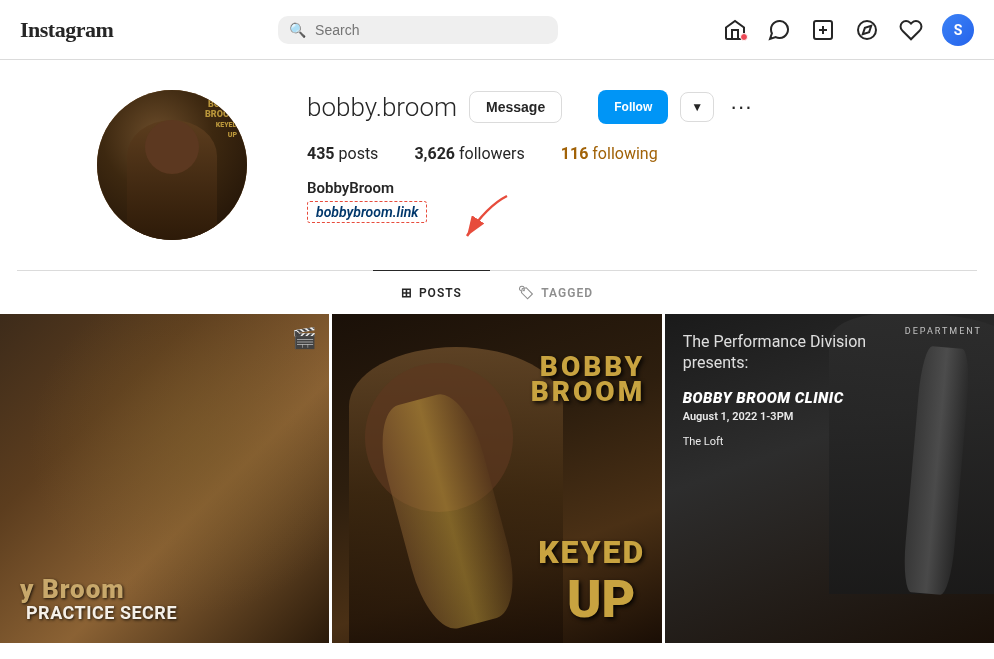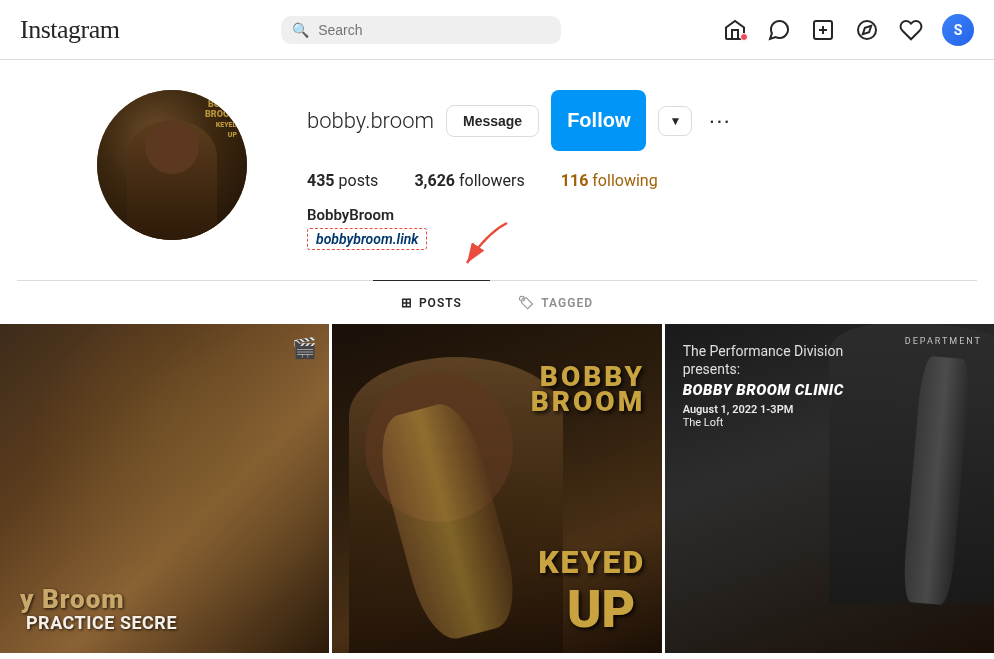--- a/index.html
+++ b/index.html
@@ -2,21 +2,21 @@
 <html><head>
   <meta charset="utf-8">
   <style>
     * { margin: 0; padding: 0; box-sizing: border-box; }
     body { font-family: -apple-system, BlinkMacSystemFont, 'Segoe UI', Roboto, Helvetica, Arial, sans-serif; background: #fff; color: #262626; width: 994px; min-height: 659px; overflow-x: hidden; }
   </style>
 </head>
 <body>
 
 <header style="display:flex;align-items:center;justify-content:space-between;padding:0 20px;height:60px;border-bottom:1px solid #dbdbdb;background:#fff;">
-  <div style="font-family:Georgia,'Times New Roman',serif;font-size:26px;font-weight:400;color:#262626;letter-spacing:-0.5px;cursor:pointer;text-align:right;">Instagram</div>
+  <div style="font-family:Georgia,'Times New Roman',serif;font-size:22px;font-weight:700;color:#262626;letter-spacing:-0.5px;cursor:pointer;text-align:right;">Instagram</div>
 
   <div style="display:flex;align-items:center;background:#efefef;border-radius:10px;padding:6px 12px;width:280px;gap:8px;">
     <span style="color:#8e8e8e;font-size:14px;">🔍</span>
     <input type="text" style="background: transparent; border: none; outline: none; font-size: 14px; color: rgb(38, 38, 38); width: 100%;" placeholder="Search">
   </div>
 
   <nav style="display:flex;align-items:center;gap:18px;">
     <div style="width:26px;height:26px;display:flex;align-items:center;justify-content:center;cursor:pointer;color:#262626;position:relative;">
       <svg viewBox="0 0 24 24" width="24" height="24" fill="none" stroke="currentColor" stroke-width="2">
         <path d="M3 9.5L12 3l9 6.5V20a1 1 0 01-1 1H4a1 1 0 01-1-1V9.5z"></path>
@@ -63,23 +63,23 @@
         <div style="position:absolute;bottom:0;left:20%;width:60%;height:80%;background:linear-gradient(180deg,#5c3d1e 0%,#2d1a08 100%);border-radius:50% 50% 0 0 / 30% 30% 0 0;"></div>
 
         <div style="position:absolute;top:20%;left:32%;width:36%;height:36%;background:#5c3820;border-radius:50%;"></div>
       </div>
     </div>
   </div>
 
   <div style="flex:1;">
     
     <div style="display:flex;align-items:center;gap:12px;margin-bottom:20px;flex-wrap:wrap;">
-      <span style="font-size:22px;font-weight:300;color:#262626;">bobby.broom</span>
+      <span style="font-size:26px;font-weight:300;color:#262626;">bobby.broom</span>
       <button style="background:#fff;border:1px solid #dbdbdb;border-radius:8px;padding:7px 16px;font-size:14px;font-weight:600;cursor:pointer;color:#262626;">Message</button>
-      <button style="background:#0095f6;border:none;border-radius:8px;padding:19px 16px;font-size:20px;font-weight:600;cursor:pointer;color:#fff;">Follow</button>
+      <button style="background:#0095f6;border:none;border-radius:8px;padding:10px 16px;font-size:12px;font-weight:600;cursor:pointer;color:#fff;margin-left:24px;">Follow</button>
       <button style="background:#fff;border:1px solid #dbdbdb;border-radius:8px;padding:7px 10px;font-size:14px;cursor:pointer;color:#262626;display:flex;align-items:center;">
         <span style="font-size:12px;">▼</span>
       </button>
       <button style="background:none;border:none;cursor:pointer;font-size:22px;color:#262626;padding:4px;">···</button>
     </div>
 
     
     <div style="display:flex;gap:36px;margin-bottom:16px;">
       <div style="font-size:16px;color:#262626;">
         <strong>435</strong>
@@ -153,21 +153,21 @@
   </div>
 
   <div style="aspect-ratio:1;overflow:hidden;background:#1a1a1a;position:relative;cursor:pointer;">
     <div style="width:100%;height:100%;background:linear-gradient(160deg,#1a1a1a 0%,#2d2d2d 40%,#1a1008 100%);display:flex;flex-direction:column;align-items:flex-start;padding:18px;position:relative;">
 
       <div style="position:absolute;top:0;left:50%;width:55%;height:85%;background:linear-gradient(180deg,#2d2d2d 0%,#1a1a1a 100%);border-radius:30% 50% 0 0 / 10% 10% 0 0;opacity:0.9;"></div>
 
       <div style="position:absolute;top:10%;right:10%;width:15%;height:75%;background:linear-gradient(90deg,#3d3d3d,#555,#2a2a2a);border-radius:20%;opacity:0.8;transform:rotate(5deg);"></div>
       <div style="position:absolute;top:12px;right:12px;color:rgba(255,255,255,0.7);font-size:9px;letter-spacing:2px;text-transform:uppercase;">DEPARTMENT</div>
       <div style="position:relative;z-index:2;">
-        <div style="color:rgba(255,255,255,0.85);font-size:14px;line-height:1.3;margin-bottom:4px;">The Performance Division<br>presents:</div>
+        <div style="color:rgba(255,255,255,0.85);font-size:16px;line-height:1.3;margin-bottom:16px;">The Performance Division<br>presents:</div>
         <div style="color:#fff;font-size:15px;font-weight:900;letter-spacing:0.5px;line-height:1.1;margin-bottom:4px;font-style:italic;">BOBBY BROOM CLINIC</div>
         <div style="color:rgba(255,255,255,0.9);font-size:11px;font-weight:600;">August 1, 2022 1-3PM</div>
-        <div style="color:rgba(255,255,255,0.9);font-size:11px;">The Loft</div>
+        <div style="color:rgba(255,255,255,0.9);font-size:11px;margin-top:12px;">The Loft</div>
       </div>
     </div>
   </div>
 
 </div>
 
 </body></html>

